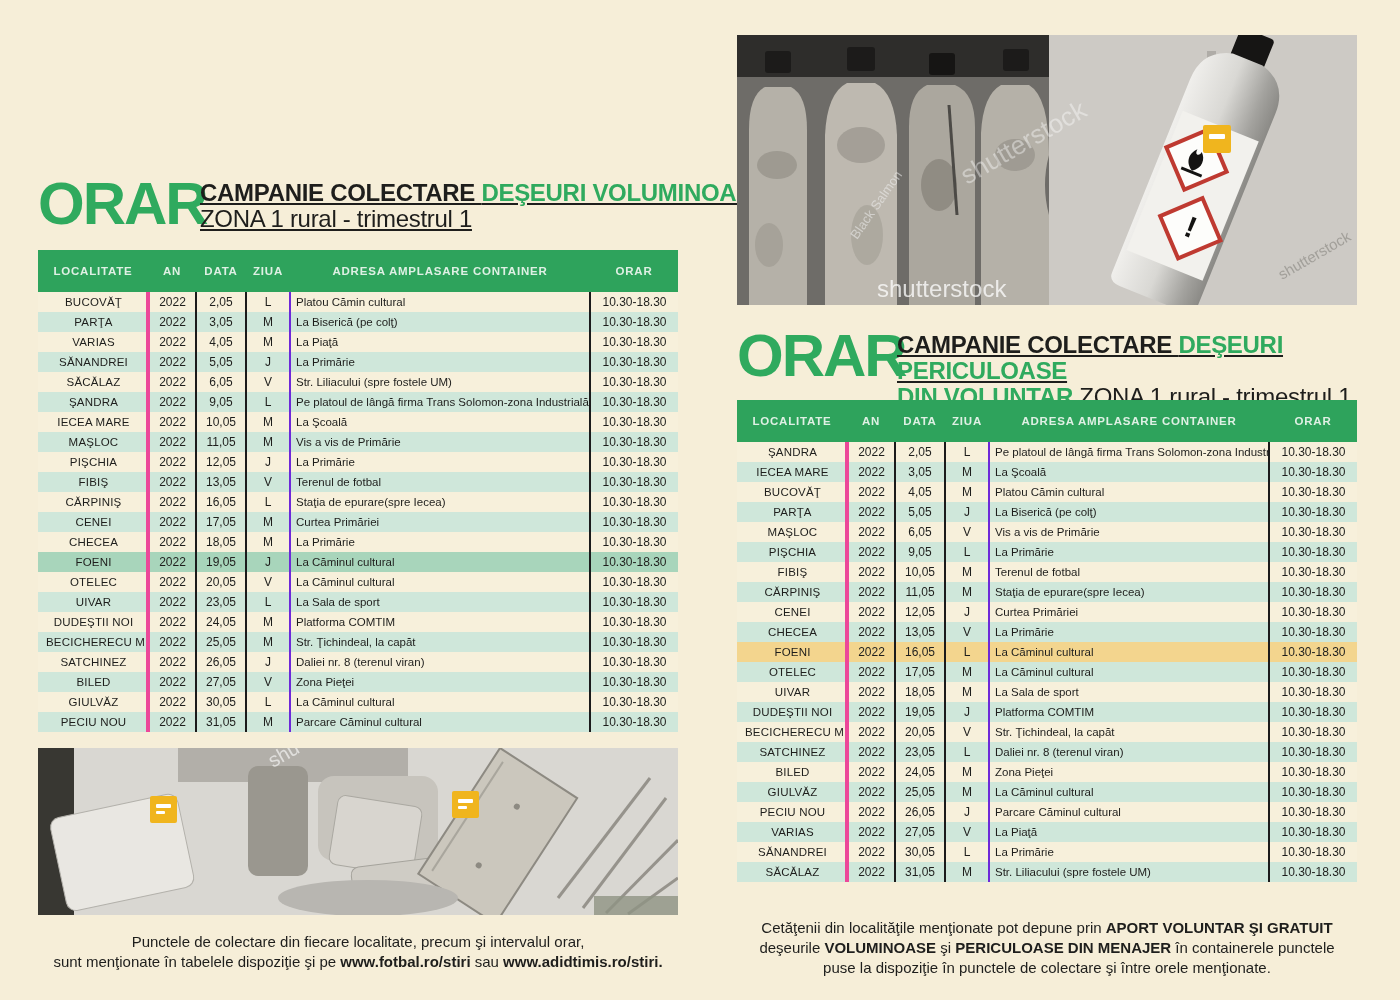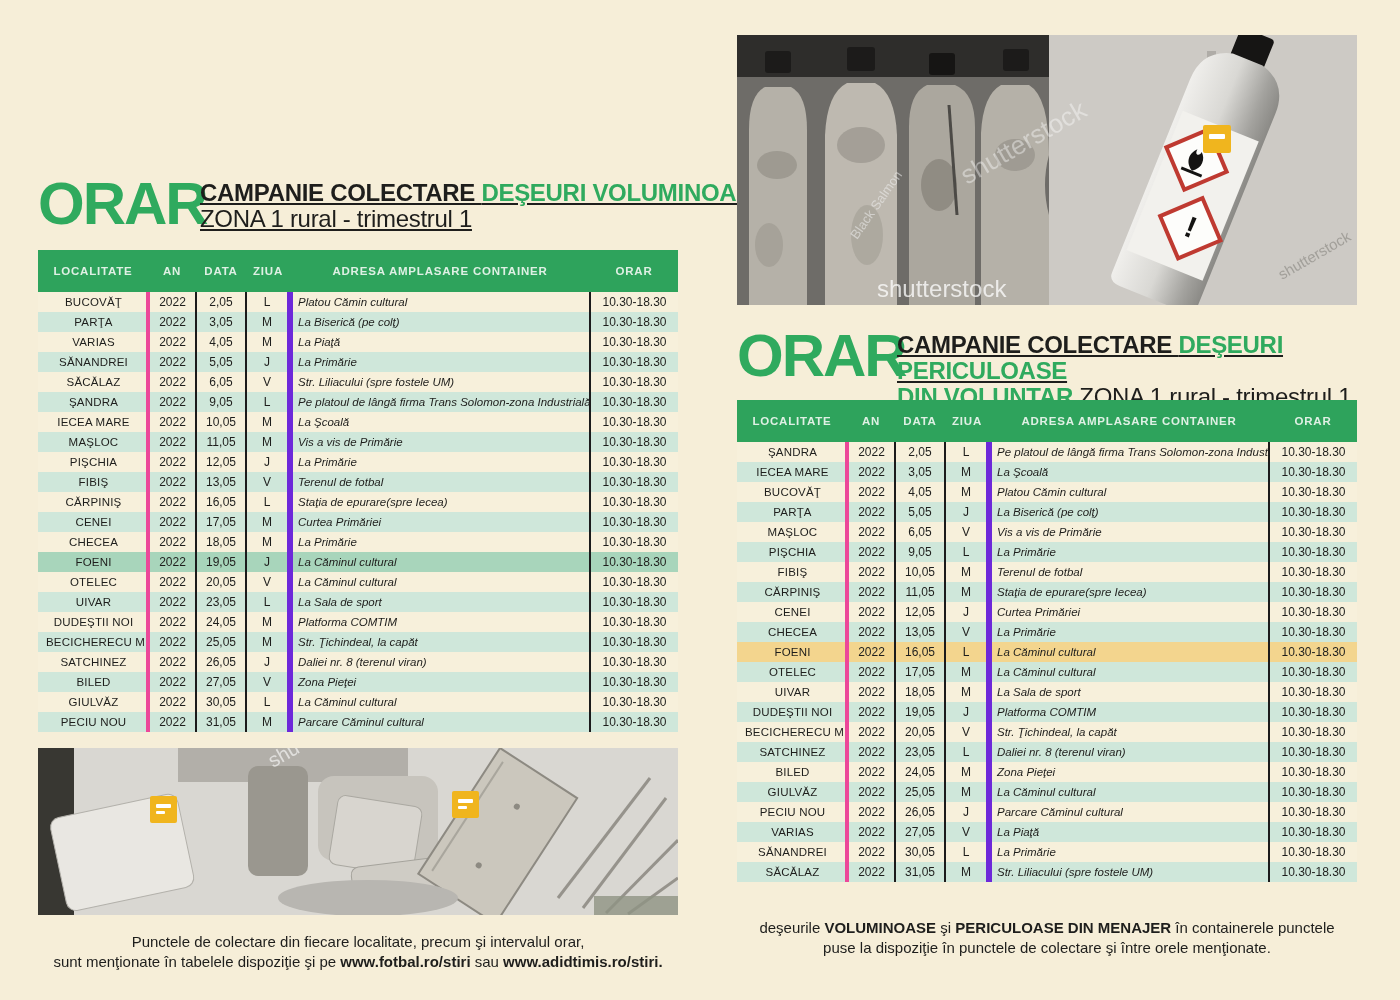--- a/index.html
+++ b/index.html
@@ -24,21 +24,21 @@
   #right-table{left:737px;top:400px;width:620px;}
   .tbl thead th{background:#2ea35c;color:#dff0e4;font-size:11.5px;font-weight:700;height:42px;
                 letter-spacing:0.8px;text-align:center;padding:0;}
   .tbl td{height:20px;padding:0 5px;font-size:12px;white-space:nowrap;overflow:hidden;}
   .tbl td.c0{padding-left:8px;font-size:11.5px;letter-spacing:0.2px;text-align:center;}
   .tbl td.c1,.tbl td.c2,.tbl td.c3,.tbl td.c5{text-align:center;}
   .tbl td.c4{font-size:11.5px;}
   .tbl td.c1{border-left:4px solid #ec4899;}
   .tbl td.c2{border-left:2px solid #1b1b1b;}
   .tbl td.c3{border-left:2px solid #1b1b1b;}
-  .tbl td.c4{border-left:6px solid #6d28d9;font-style:italic;}
+  .tbl td.c4{border-left:2px solid #6d28d9;}
   .tbl td.c5{border-left:2px solid #1b1b1b;}
   #left-table th.c0,#left-table td.c0{width:110px;}
   #left-table th.c1,#left-table td.c1{width:48px;}
   #left-table th.c2,#left-table td.c2{width:50px;}
   #left-table th.c3,#left-table td.c3{width:44px;}
   #left-table th.c4,#left-table td.c4{width:300px;}
   #left-table th.c5,#left-table td.c5{width:88px;}
   #right-table th.c0,#right-table td.c0{width:110px;}
   #right-table th.c1,#right-table td.c1{width:48px;}
   #right-table th.c2,#right-table td.c2{width:50px;}
@@ -569,17 +569,18 @@
           <td class="c1">2022</td>
           <td class="c2">31,05</td>
           <td class="c3">M</td>
           <td class="c4">Str. Liliacului (spre fostele UM)</td>
           <td class="c5">10.30-18.30</td>
         </tr>
       </tbody>
   </table>
 
   <div id="caption-right" class="caption">
+    <div><span>Cetăţenii din localităţile menţionate pot depune prin </span><b>APORT VOLUNTAR ŞI GRATUIT</b></div>
     <div><span>deşeurile </span><b>VOLUMINOASE</b><span> şi </span><b>PERICULOASE DIN MENAJER</b><span> în containerele punctele</span></div>
     <div><span>puse la dispoziţie în punctele de colectare şi între orele menţionate.</span></div>
   </div>
 
 </div>
 
 </body></html>

